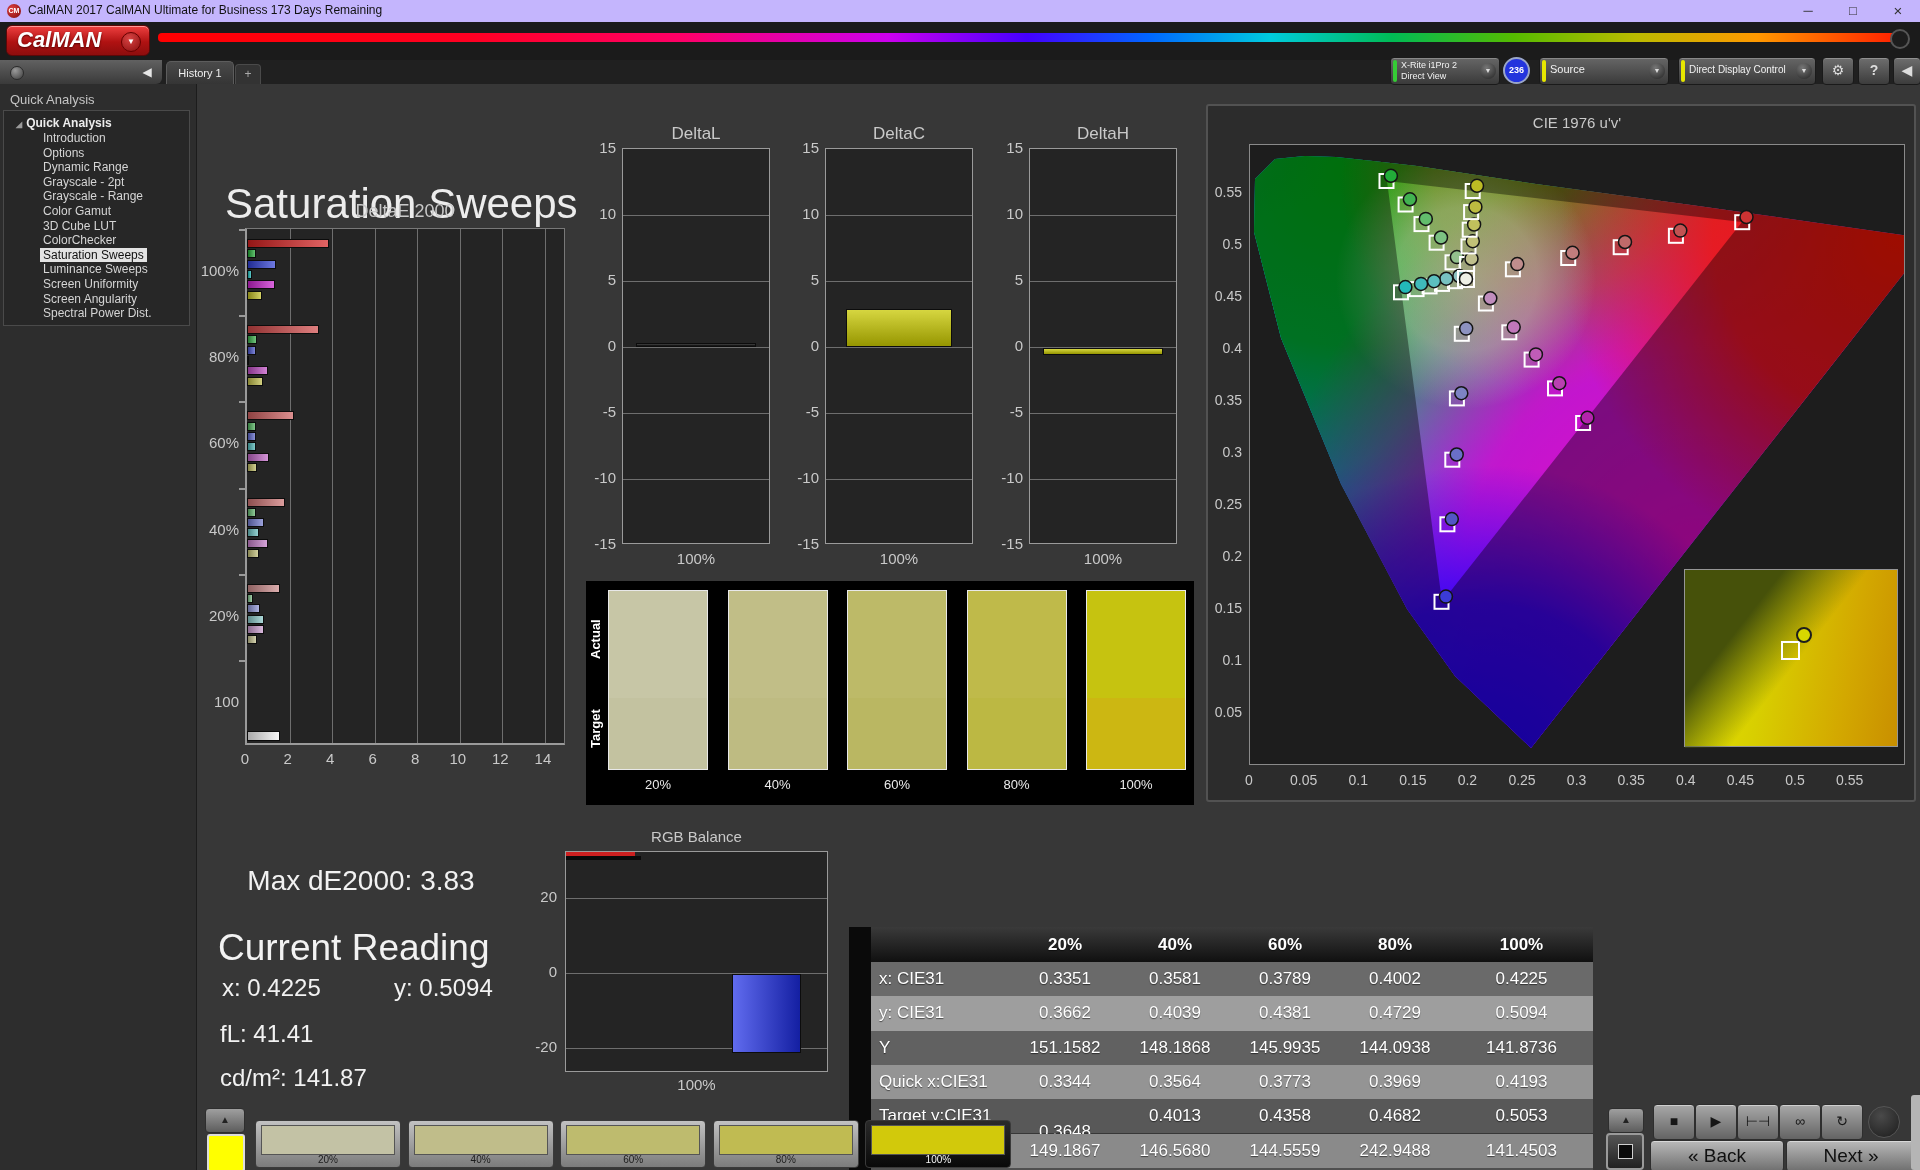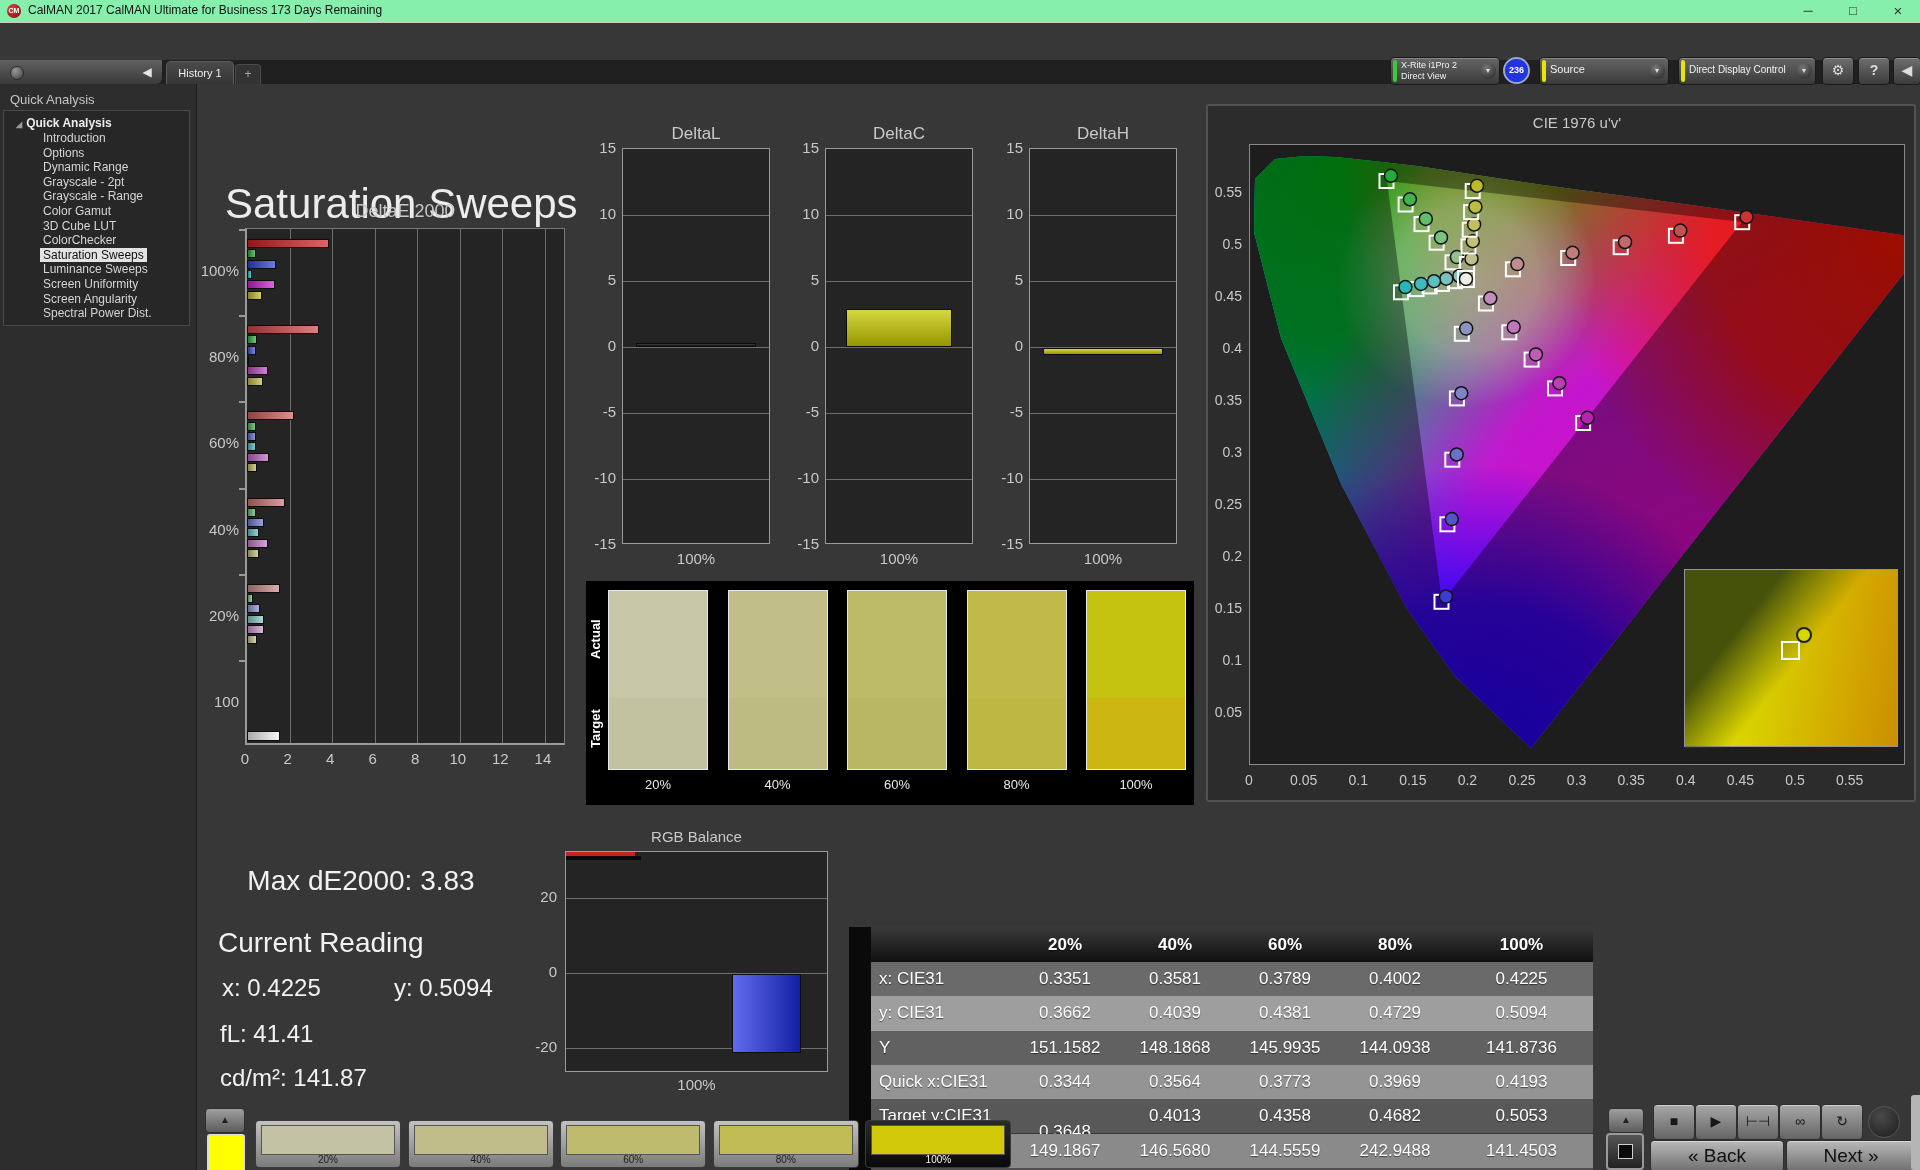--- a/index.html
+++ b/index.html
@@ -1,20 +1,20 @@
 <!DOCTYPE html>
 <html><head>
 <meta charset="utf-8">
 <style>
   html,body{margin:0;padding:0;background:#222;}
   #root{position:relative;width:1920px;height:1170px;overflow:hidden;
         font-family:"Liberation Sans",sans-serif;background:#373737;}
   .abs{position:absolute;}
   
-  #titlebar{left:0;top:0;width:1920px;height:22px;background:#86efac;border-bottom:1px solid #c9c9c9;}
+  #titlebar{left:0;top:0;width:1920px;height:22px;background:#c4b5fd;border-bottom:1px solid #c9c9c9;}
   #app-icon{left:7px;top:4px;width:14px;height:14px;border-radius:50%;background:radial-gradient(circle at 35% 35%,#e04040,#7d0a0a);
             color:#fff;font-size:7px;font-weight:bold;text-align:center;line-height:14px;}
   #win-title{left:28px;top:3px;font-size:12px;color:#111;}
   .winbtn{top:0;width:44px;height:21px;text-align:center;line-height:21px;font-size:13px;color:#333;}
   
   #logorow{left:0;top:22px;width:1920px;height:38px;background:#1b1b1b;}
   #logo{left:6px;top:3px;width:142px;height:29px;border-radius:6px;background:linear-gradient(#ef4040,#b01212 55%,#8d0d0d);
         border:1px solid #5c0808;box-shadow:inset 0 1px 0 #ff9a9a;}
   #logo-text{left:10px;top:1px;font-size:22px;font-style:italic;font-weight:bold;color:#fff;text-shadow:0 1px 2px #500;}
   #logo-dd{left:114px;top:6px;width:18px;height:18px;border-radius:50%;background:radial-gradient(circle at 40% 30%,#d84343,#8c0f0f);
@@ -86,20 +86,28 @@
 <div id="root">
 
   <div id="titlebar" class="abs">
     <div id="app-icon" class="abs">CM</div>
     <div id="win-title" class="abs">CalMAN 2017 CalMAN Ultimate for Business 173 Days Remaining</div>
     <div class="winbtn abs" style="left:1786px;">─</div>
     <div class="winbtn abs" style="left:1831px;">□</div>
     <div class="winbtn abs" style="left:1876px;font-size:15px;">×</div>
   </div>
 
+  <div id="logorow" class="abs">
+    <div id="logo" class="abs">
+      <div id="logo-text" class="abs">CalMAN</div>
+      <div id="logo-dd" class="abs">▼</div>
+    </div>
+    <div id="spectrum" class="abs"></div>
+    <div id="spectrum-knob" class="abs"></div>
+  </div>
 
   <div id="tabrow" class="abs">
     <div id="sb-headerbar" class="abs">
       <div id="sb-dot" class="abs"></div>
       <div id="sb-collapse" class="abs">◀</div>
     </div>
     <div id="tab-history" class="abs">History 1</div>
     <div id="tab-add" class="abs">+</div>
 
     <div class="ddbtn abs" style="left:1390px;width:108px;">
@@ -351,21 +359,21 @@
     <div id="cie-labels"></div>
 
     <div class="abs" style="left:1684px;top:485px;width:214px;height:178px;border:1px solid #969696;box-sizing:border-box;
          background:linear-gradient(100deg,#eaea00 0%,#d8cf00 40%,#d3a800 75%,#c98f00 100%);">
       <div class="abs" style="left:0;top:0;width:214px;height:178px;background:linear-gradient(128deg,#46510a 0%,#46510a 28%,rgba(70,81,10,0) 52%);"></div>
       <div class="abs" style="left:96px;top:71px;width:15px;height:15px;border:2px solid #fff;"></div>
       <div class="abs" style="left:111px;top:57px;width:12px;height:12px;border-radius:50%;background:#d8d800;border:2px solid #1d1d1d;"></div>
     </div>
 
     <div class="abs" style="left:216px;top:781px;width:290px;text-align:center;font-size:28px;color:#f2f2f2;">Max dE2000: 3.83</div>
-    <div class="abs" style="left:218px;top:843px;font-size:28px;color:#f2f2f2;">Current Reading</div>
+    <div class="abs" style="left:218px;top:843px;font-size:37px;color:#f2f2f2;">Current Reading</div>
     <div class="abs" style="left:222px;top:890px;font-size:24px;color:#f2f2f2;">x: 0.4225</div>
     <div class="abs" style="left:394px;top:890px;font-size:24px;color:#f2f2f2;">y: 0.5094</div>
     <div class="abs" style="left:220px;top:936px;font-size:24px;color:#f2f2f2;">fL: 41.41</div>
     <div class="abs" style="left:220px;top:980px;font-size:24px;color:#f2f2f2;">cd/m²: 141.87</div>
 
     <div class="ctitle abs" style="left:565px;top:744px;width:263px;font-size:15px;">RGB Balance</div>
     <div id="rgb-plot" class="plot abs" style="left:565px;top:767px;width:263px;height:221px;border-color:#9a9a9a;">
         <div class="hline" style="top: 46px;"></div>
         <div class="hline" style="top: 121px;"></div>
         <div class="hline" style="top: 196px;"></div>

